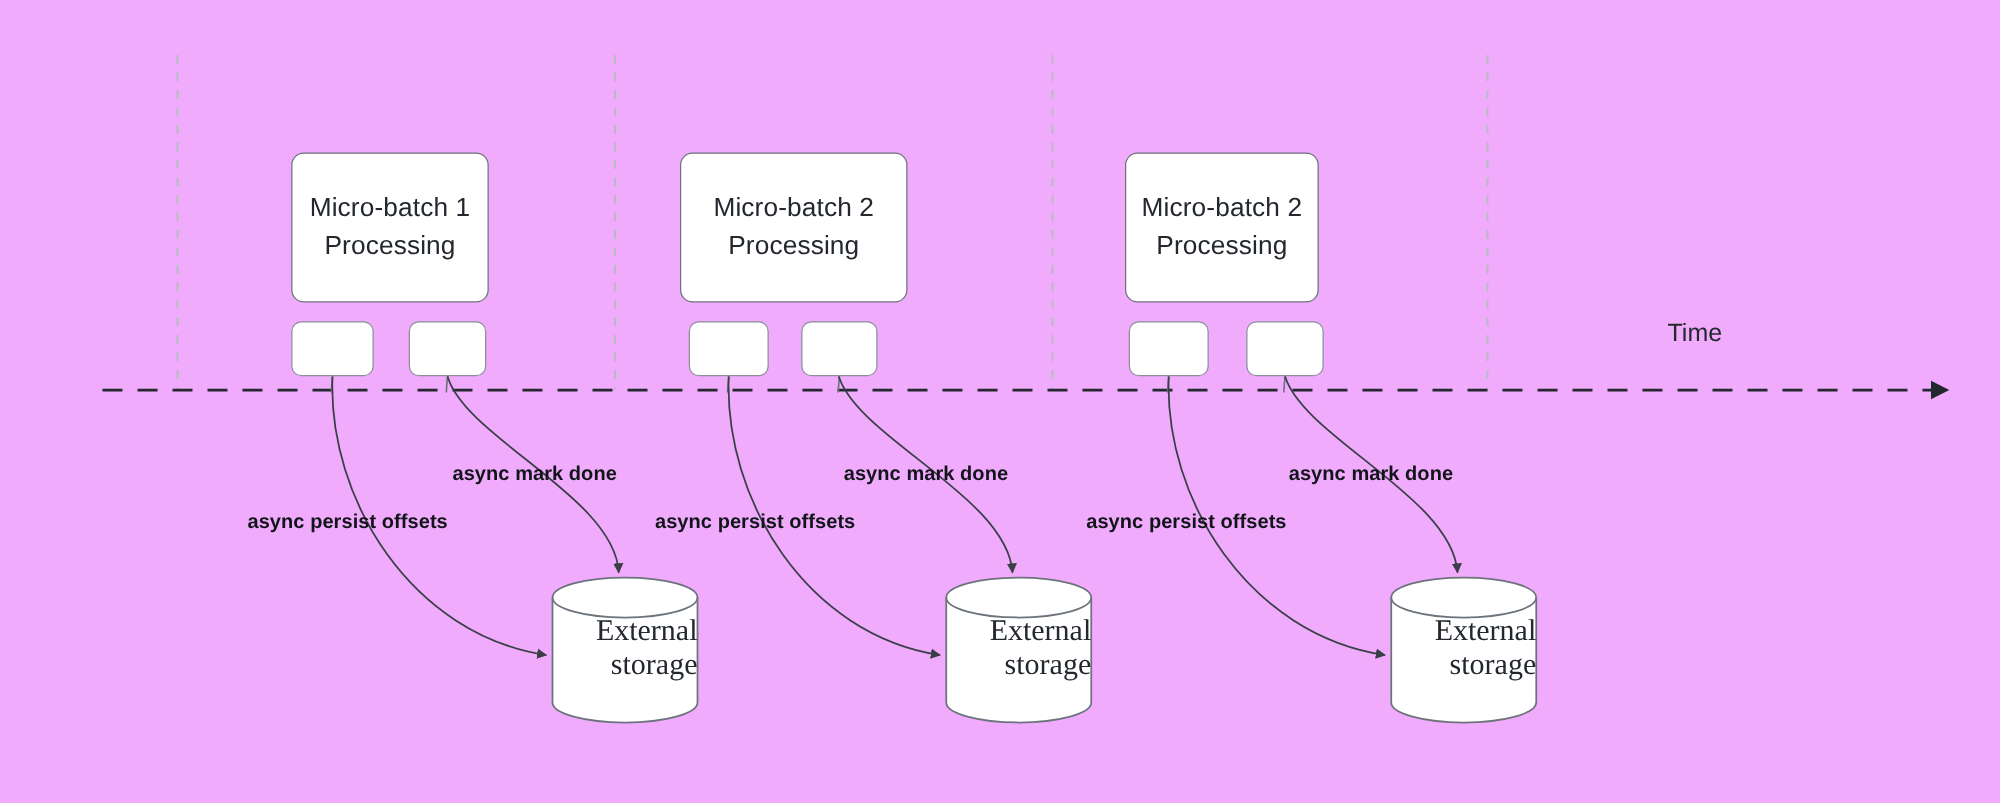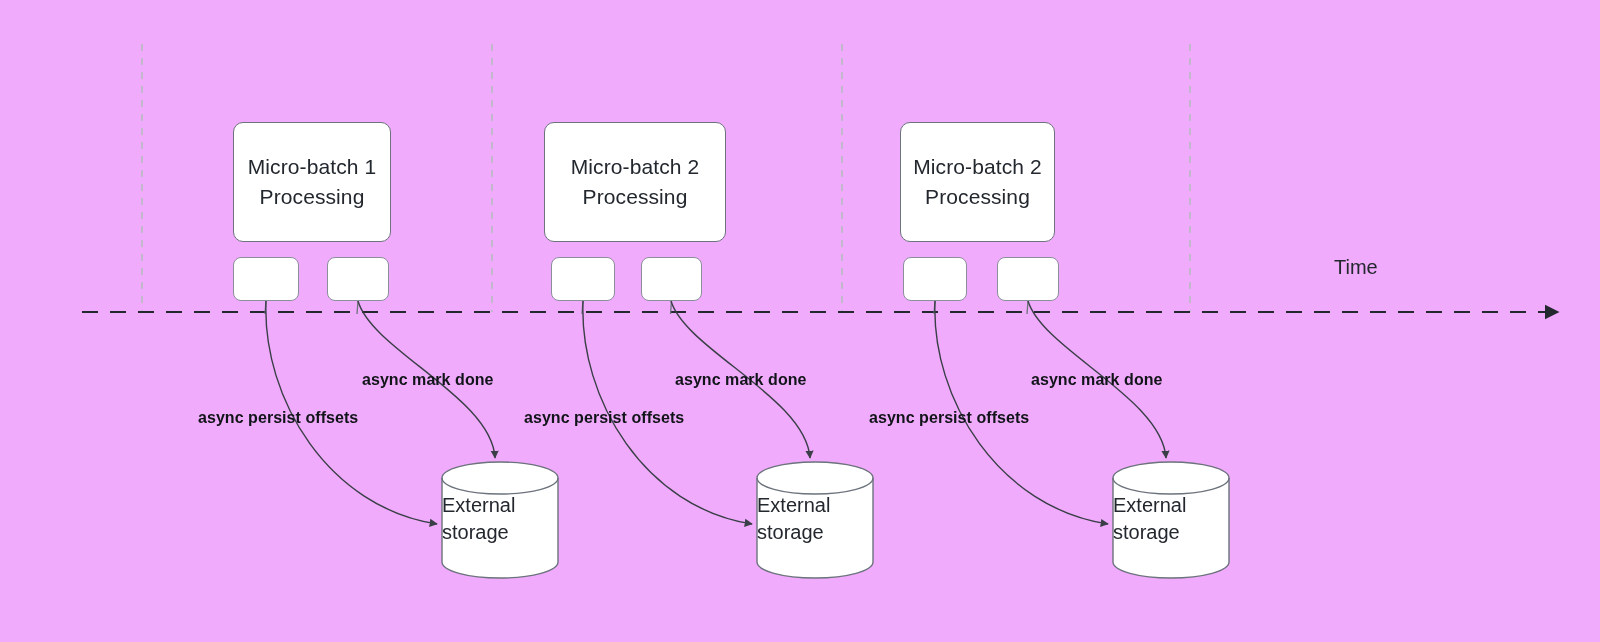--- a/index.html
+++ b/index.html
@@ -47,26 +47,27 @@
   }
   .tick-box {
     position: absolute;
     box-sizing: border-box;
     border: 1px solid #8a9099;
     border-radius: 8px;
     background: #ffffff;
   }
   .cyl-label {
     position: absolute;
-    text-align: left;
-    font-size: 20px;
+    text-align: right;
+    font-size: 24px;
     line-height: 27px;
     color: #23272e;
     white-space: pre-line;
     pointer-events: none;
+    font-family: Liberation Serif, serif;
   }
   .edge-label {
     position: absolute;
     font-size: 16px;
     font-weight: bold;
     color: #111418;
     white-space: nowrap;
     letter-spacing: 0.05px;
   }
   .time-label {

